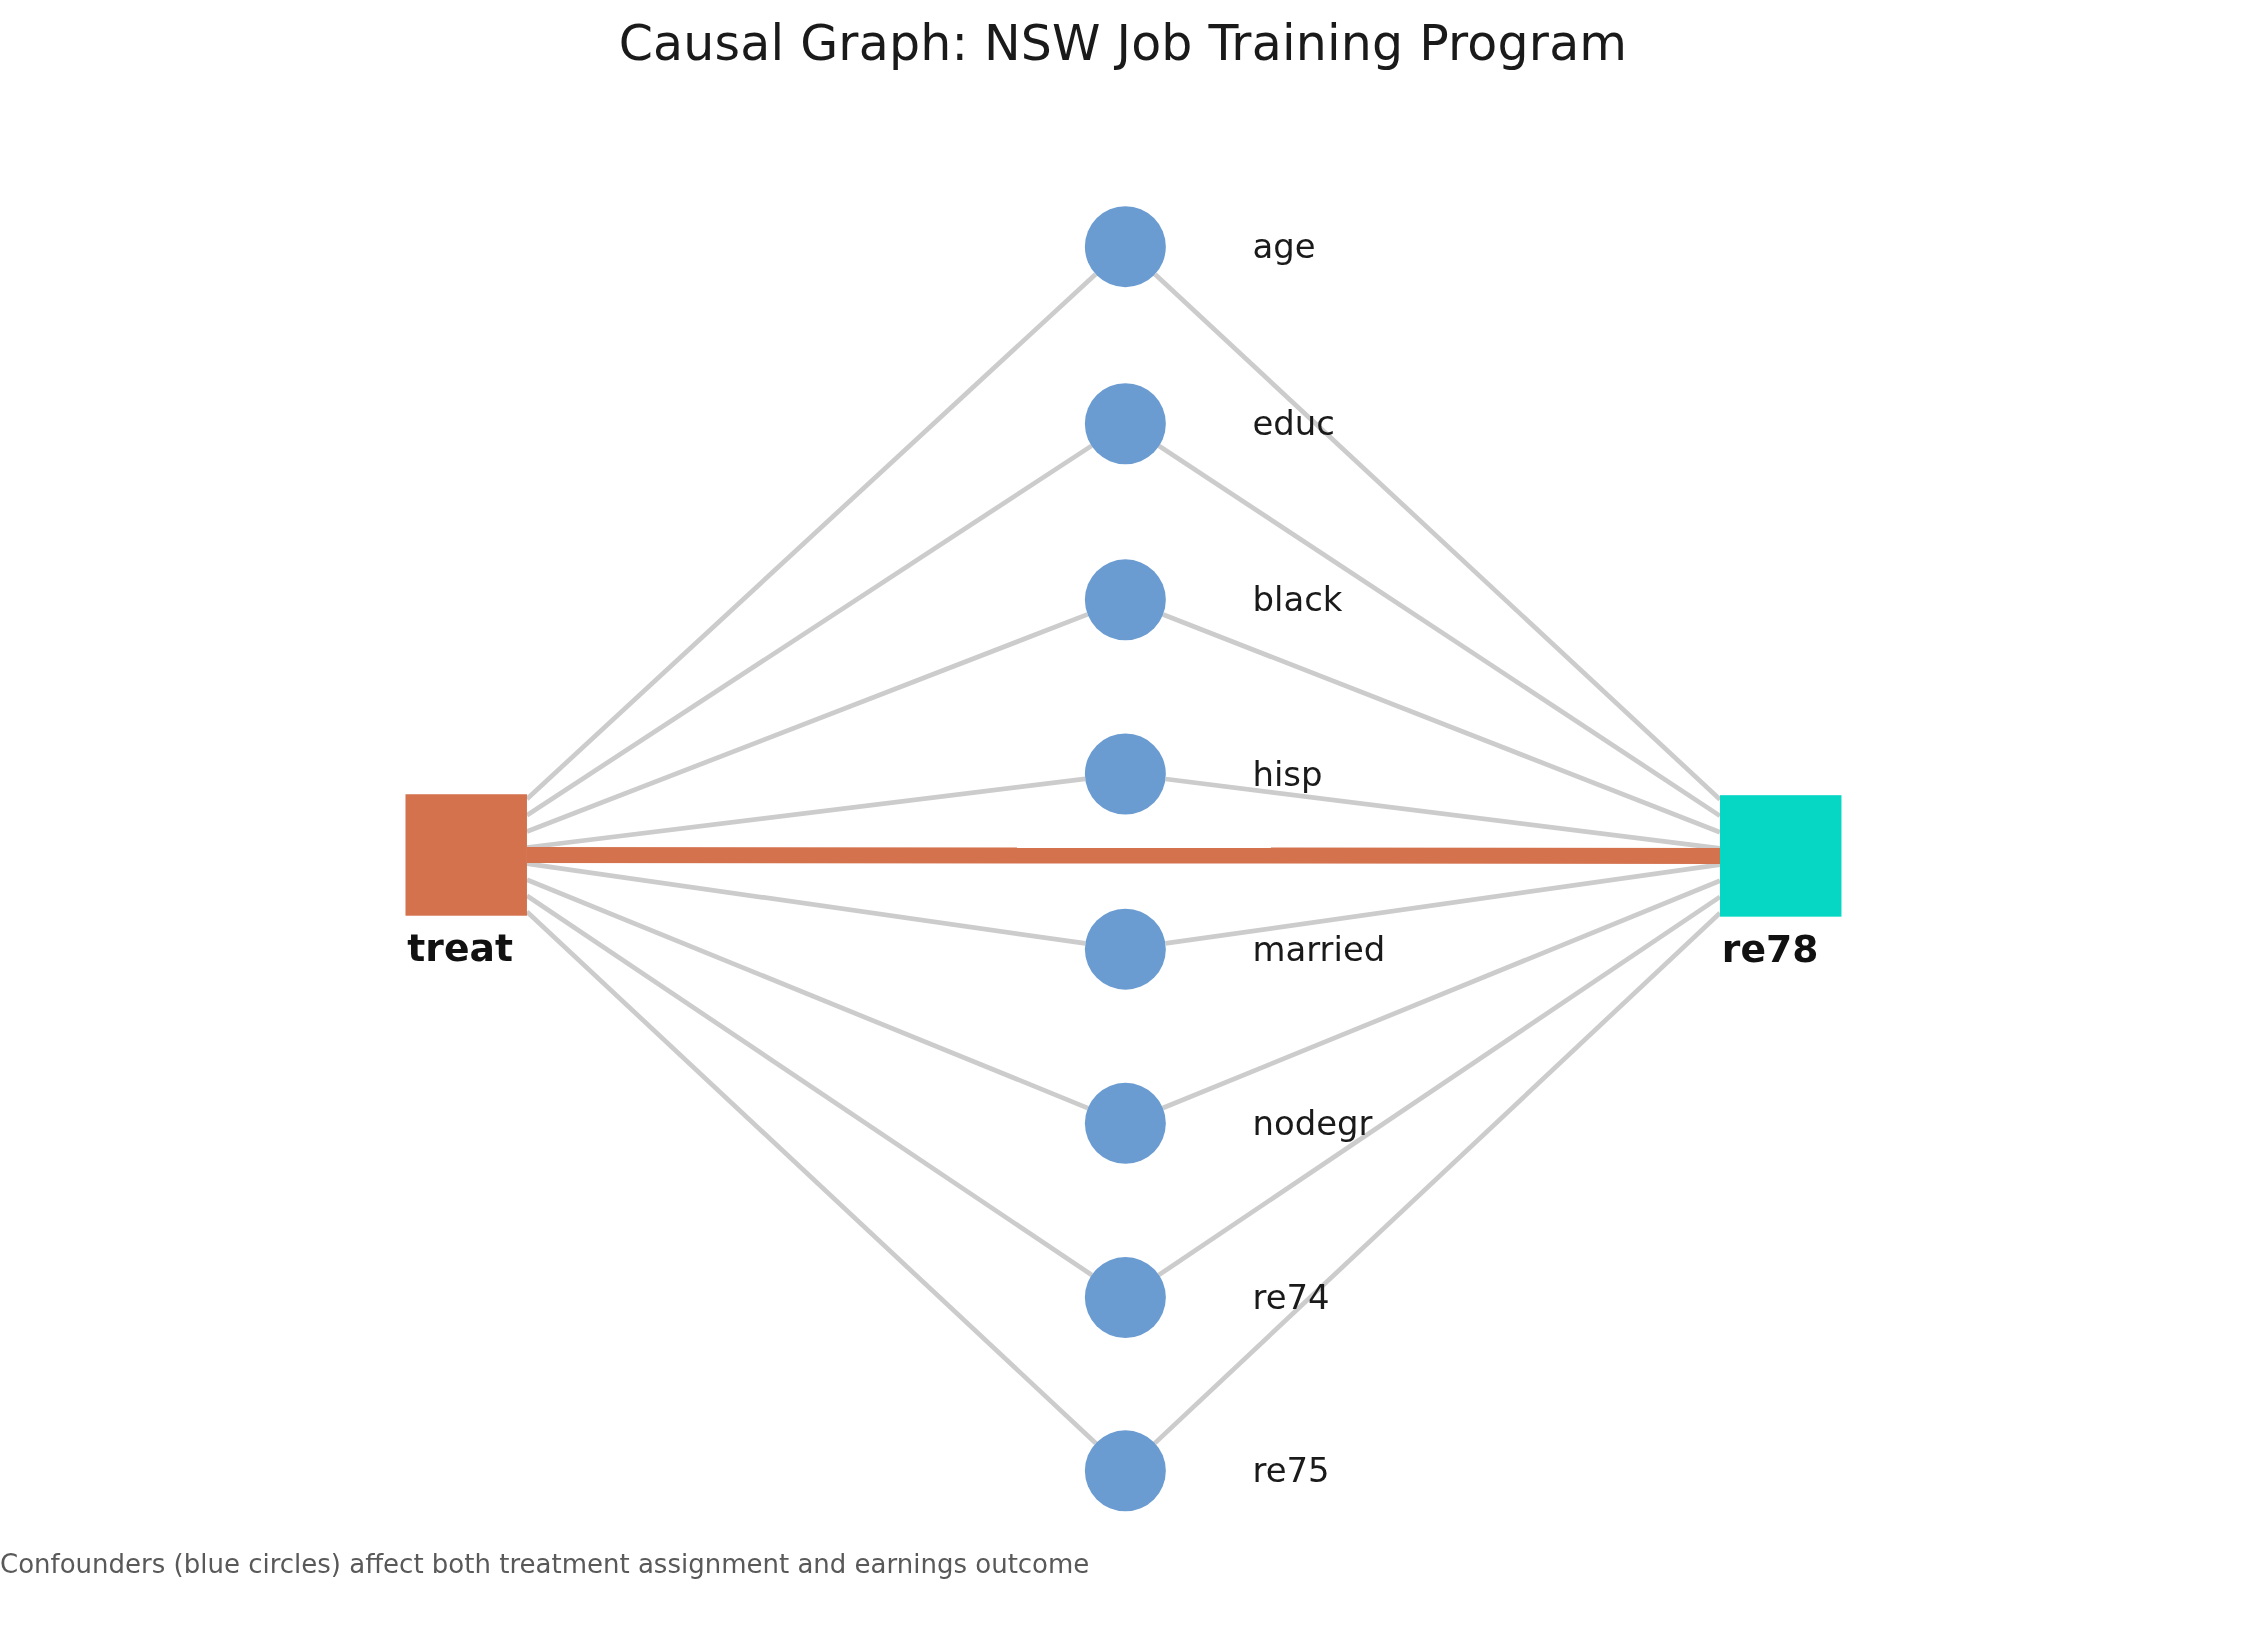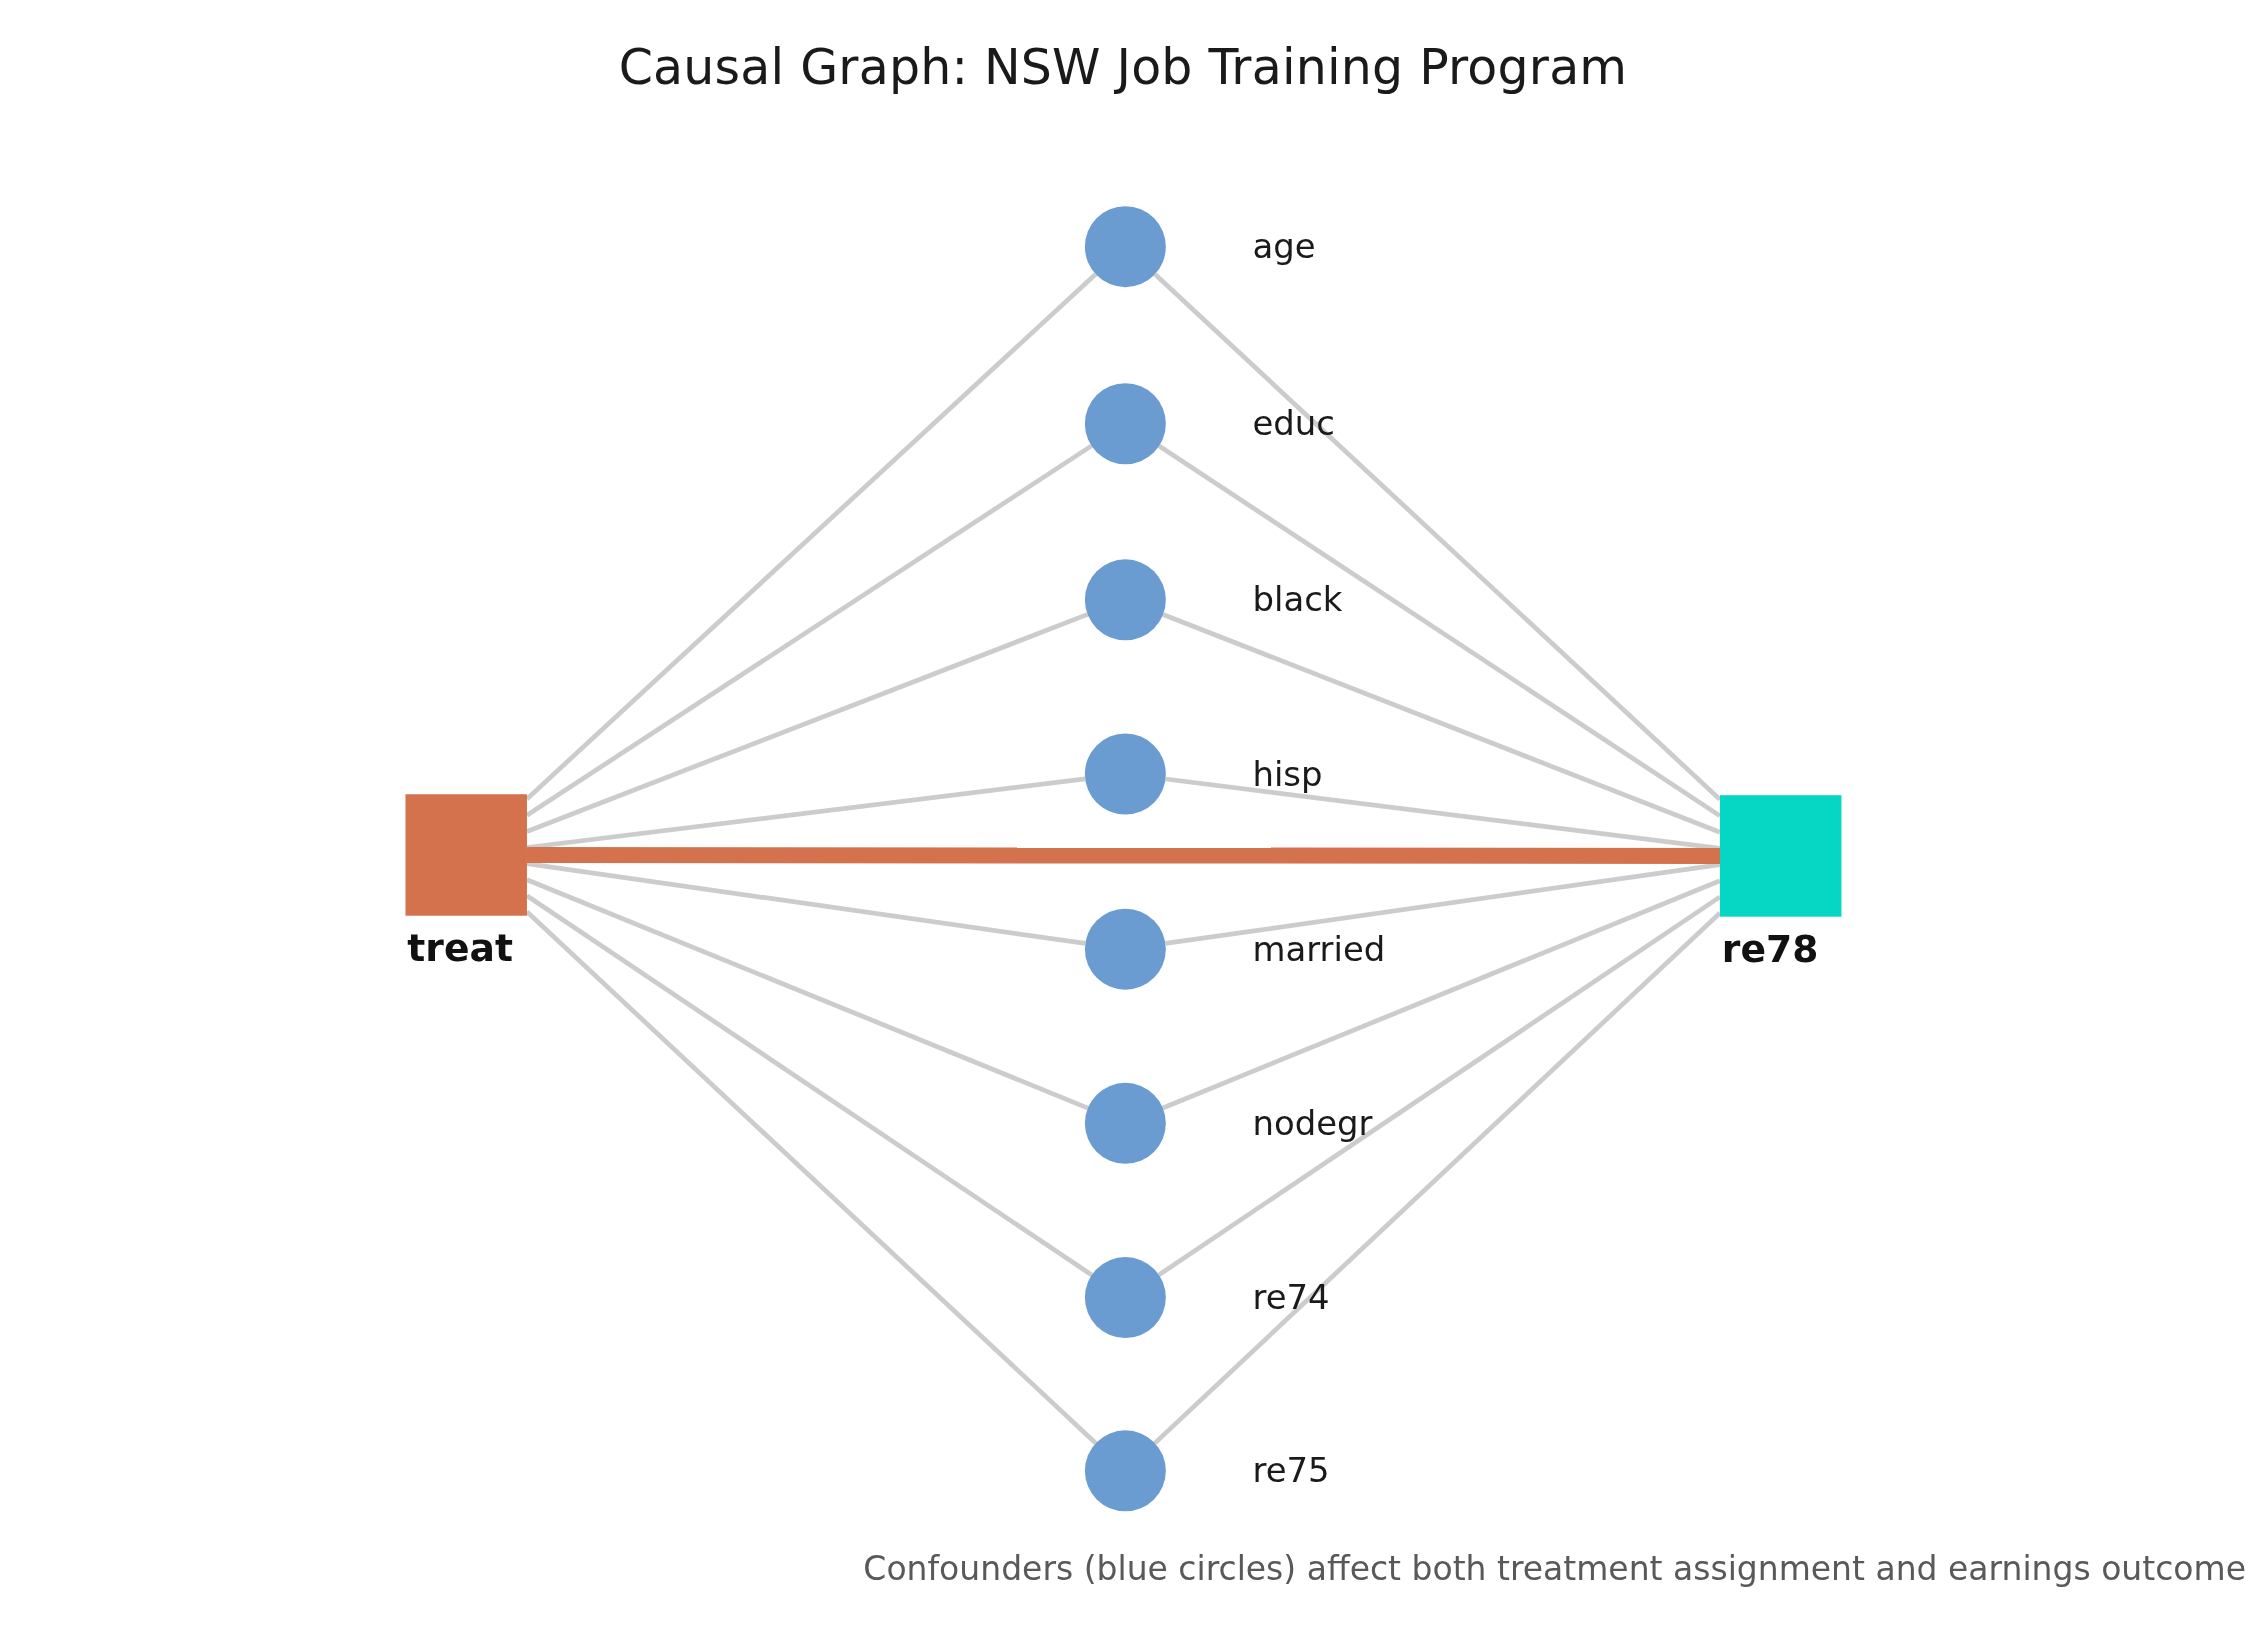--- a/index.html
+++ b/index.html
@@ -35,29 +35,28 @@
     position: absolute;
     left: 0;
     top: 17px;
     width: 2246px;
     text-align: center;
     font-size: 49px;
     font-weight: 400;
     color: #1a1a1a;
     letter-spacing: 0.2px;
     line-height: 1.1;
-    margin-top: 24px;
   }
   .chart-caption {
     position: absolute;
     left: 0;
     top: 1550px;
     width: 2246px;
-    text-align: right;
-    font-size: 33px;
+    text-align: left;
+    font-size: 26px;
     font-weight: 400;
     color: #595959;
     line-height: 1.15;
   }
   svg text {
     font-family: "DejaVu Sans", "Liberation Sans", sans-serif;
   }
   .confounder-label {
     font-size: 36px;
     fill: #1a1a1a;

